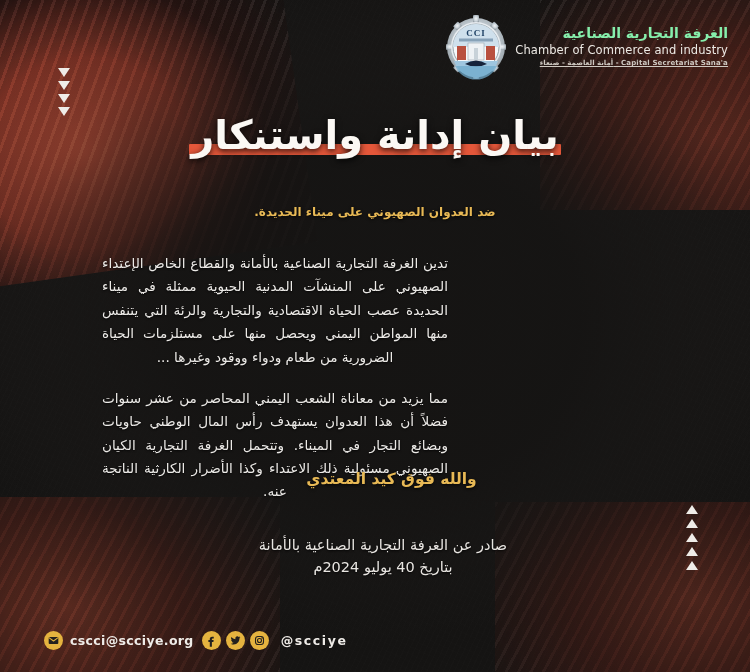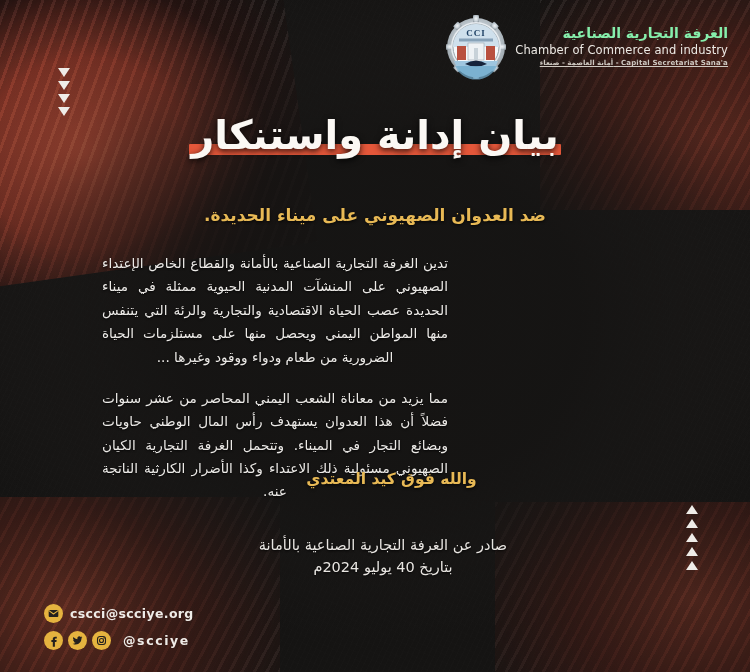--- a/index.html
+++ b/index.html
@@ -210,21 +210,21 @@
     background: #e4573a;
     border-radius: 1px;
   }
 
   
   .subtitle {
     position: absolute;
     top: 205px;
     left: 0; right: 0;
     text-align: center;
-    font-size: 17px;
+    font-size: 12px;
     font-weight: 700;
     color: #e8b955;
     letter-spacing: .2px;
     text-shadow: 0 1px 3px rgba(0,0,0,.8);
     white-space: nowrap;
   }
 
   
   .body-block {
     position: absolute;
@@ -279,21 +279,21 @@
     white-space: nowrap;
   }
 
   
   .footer {
     position: absolute;
     left: 44px;
     bottom: 22px;
     direction: ltr;
     display: flex;
-    flex-direction: column;
+    flex-direction: row;
     gap: 8px;
   }
 
   .contact-row {
     display: flex;
     align-items: center;
     gap: 7px;
   }
 
   .ic {

